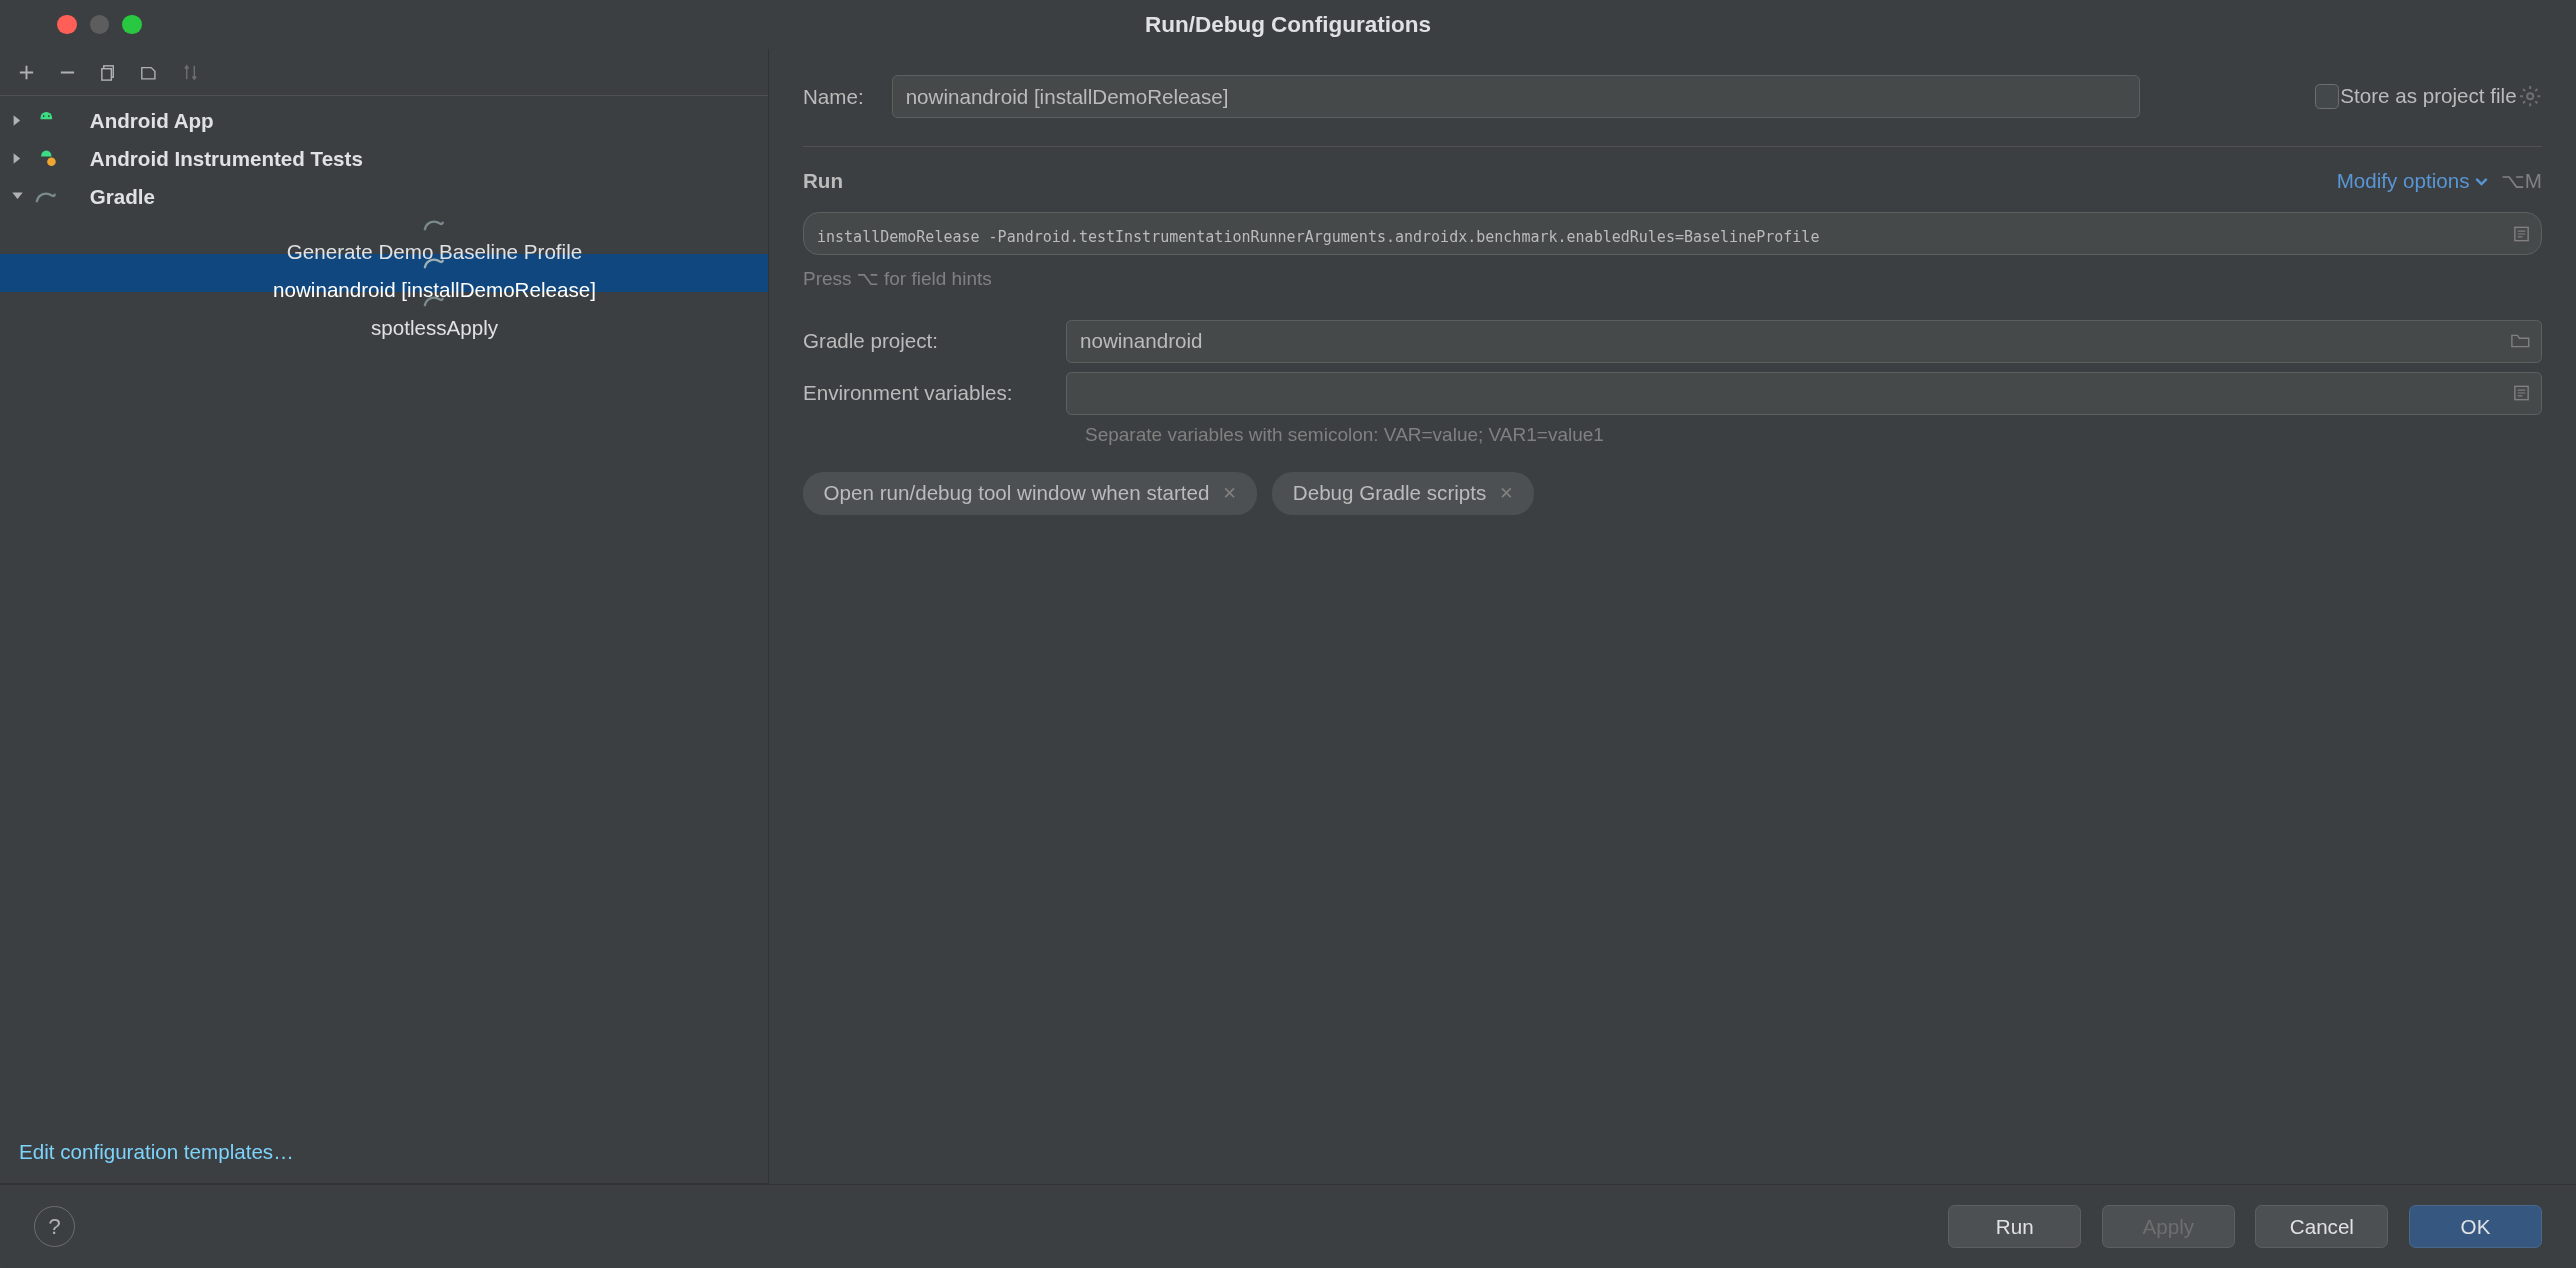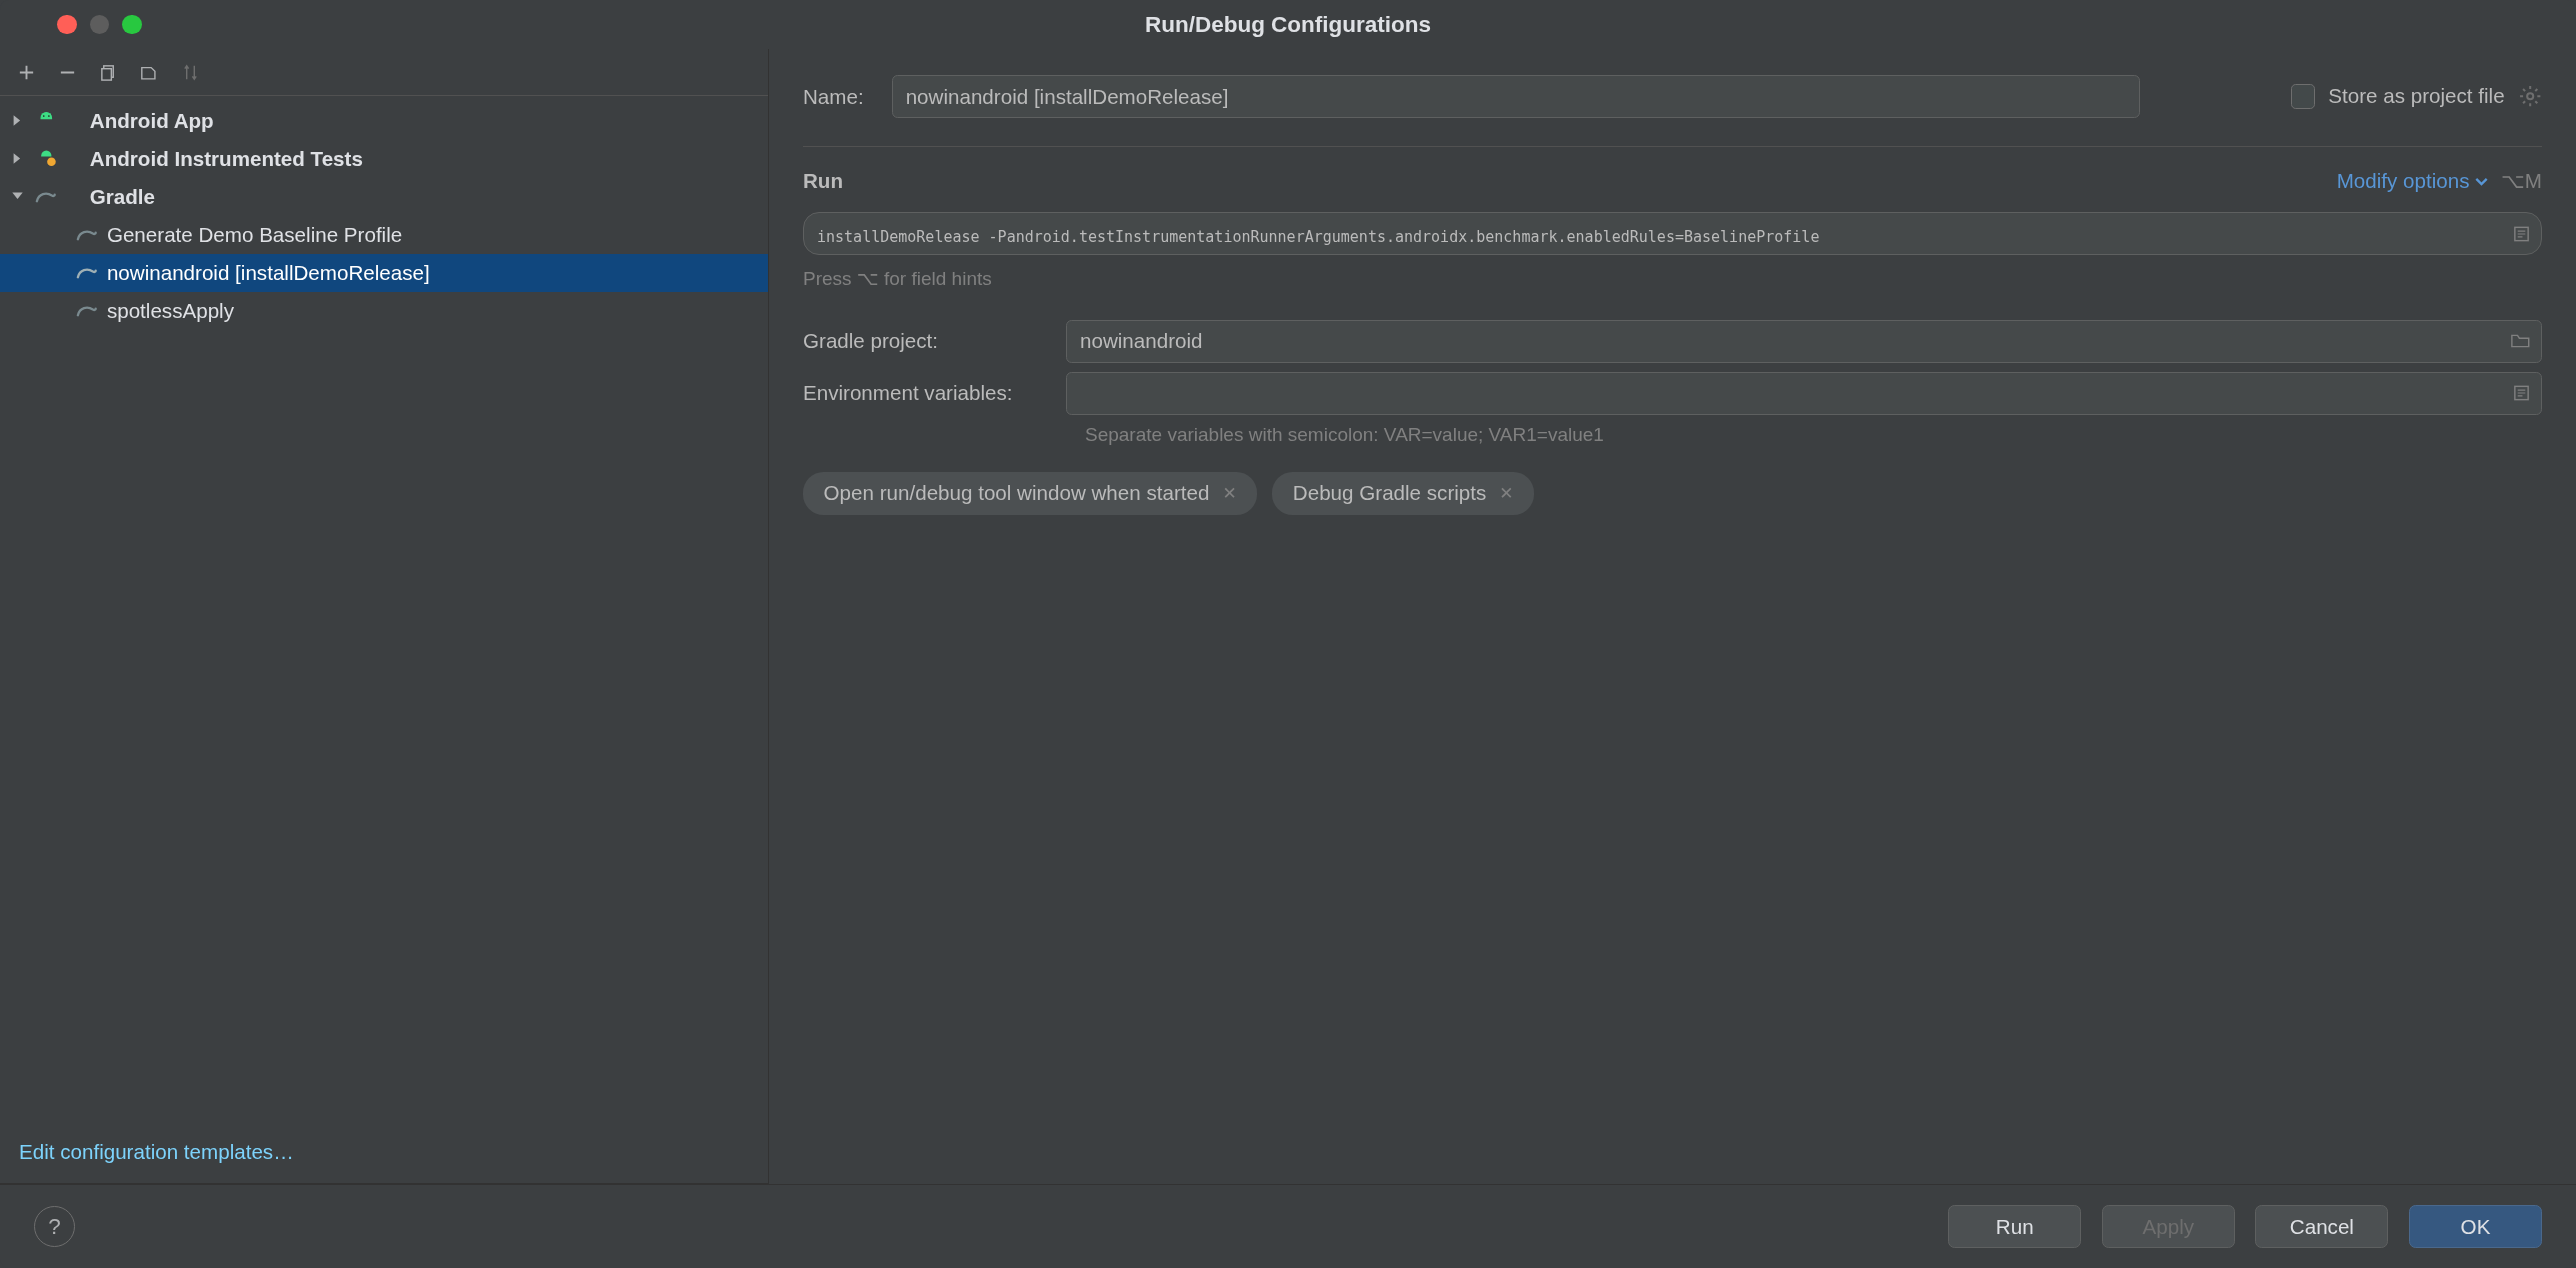--- a/index.html
+++ b/index.html
@@ -97,21 +97,21 @@
   cursor: pointer;
 }
 .tree-row .chev {
   width: 17px;
   height: 17px;
   display: flex;
   align-items: center;
   justify-content: center;
   color: #afb1b3;
 }
-.tree-row.child { padding-left: 75px; }
+.tree-row.child { padding-left: 101px; flex-direction: column; }
 .tree-row .icon-slot { width: 24.4px; height: 24.4px; display:flex;align-items:center;justify-content:center; }
 .tree-row .bold { font-weight: 700; margin-left: 24px; }
 .edit-templates {
   padding: 19px 19px;
   color: #7dd3fc;
   font-size: 20.6px;
   cursor: pointer;
   border-bottom: 0.9px solid #323232;
 }
 .content {
@@ -140,21 +140,21 @@
   font-size: 20.6px;
   height: 43px;
   padding: 0 13px;
   border-radius: 5.6px;
 }
 .input.name { width: 1248px; }
 .store-wrap {
   margin-left: auto;
   display: flex;
   align-items: center;
-  gap: 13px;
+  gap: 1px;
 }
 .checkbox {
   width: 24.4px;
   height: 24.4px;
   border: 1.9px solid #6e6e6e;
   border-radius: 4.7px;
   background: #43494a;
 }
 .gear-icon { color: #6e6e6e; }
 .divider {

